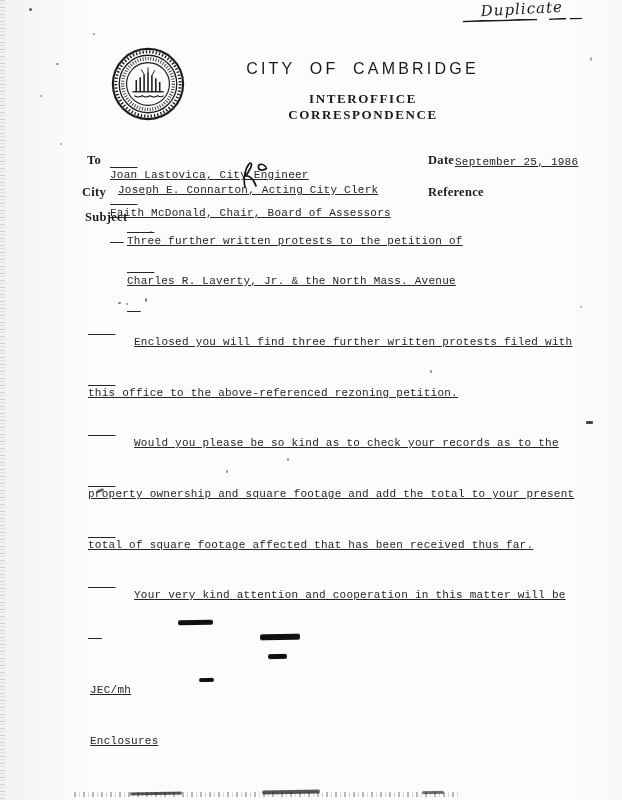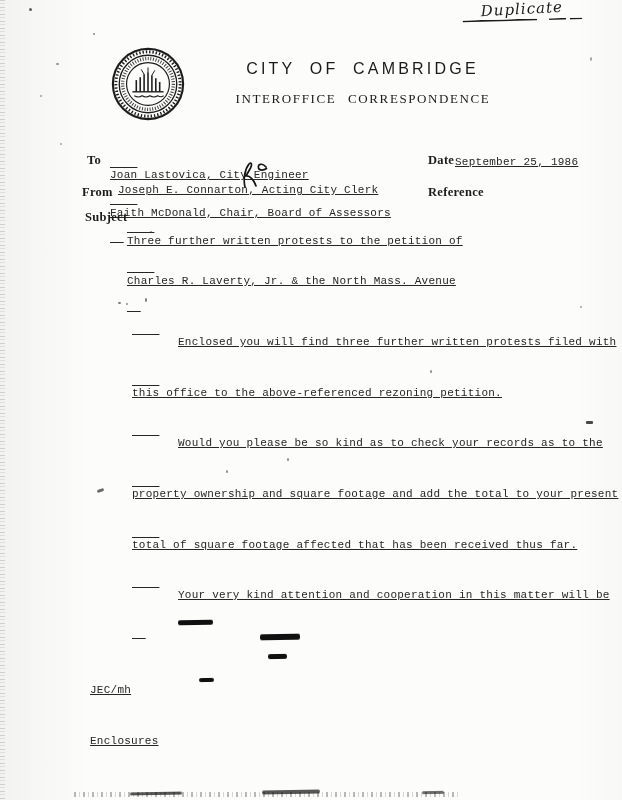--- a/index.html
+++ b/index.html
@@ -63,40 +63,40 @@
     position: absolute; left: 240px; top: 60px; width: 245px;
     text-align: center;
     font-family: "Liberation Sans", "DejaVu Sans", sans-serif;
     font-weight: 400; font-size: 16px;
     letter-spacing: 3.2px; word-spacing: 7px; color: #1a1a1a;
   }
   .doc-type {
     position: absolute; left: 233px; top: 91px; width: 260px;
     text-align: center;
     font-family: "Liberation Serif", "DejaVu Serif", serif;
-    font-weight: 400; font-size: 13px;
+    font-weight: 700; font-size: 13px;
     letter-spacing: 1.6px; word-spacing: 7px; color: #1a1a1a;
   }
 
   
   .flabel {
     position: absolute;
     font-family: "Liberation Serif", "DejaVu Serif", serif;
     font-weight: 700; font-size: 12.5px; color: #1c1c1c;
     letter-spacing: 0.3px;
   }
   .mono { font-size: 11px; letter-spacing: 0.25px; white-space: pre; color: #262626; text-decoration: underline; }
   .to-lines   { left: 110px; top: 144px; line-height: 12.5px; }
   .subj-lines { left: 127px; top: 209px; line-height: 13.2px; }
 
   
   .hand-initials { position: absolute; left: 241px; top: 161px; width: 30px; height: 28px; }
 
   
-  .body-block { position: absolute; left: 88px; top: 312px; width: 490px; margin-left: 44px; }
+  .body-block { position: absolute; left: 88px; top: 312px; width: 490px; }
   .bline { height: 26.65px; }
   .bline.indent { padding-left: 46px; }
 
   
   .typist     { left: 90px; top: 684px; }
   .enclosures { left: 90px; top: 707px; margin-top: 28px; }
 </style>
 </head>
 <body>
 
@@ -163,21 +163,21 @@
 
   <div class="flabel" style="left:87px; top:153px;">To</div>
   <div class="abs mono to-lines">
     <div>Joan Lastovica, City Engineer</div>
     <div>Faith McDonald, Chair, Board of Assessors</div>
   </div>
 
   <div class="flabel" style="left:428px; top:153px;">Date</div>
   <div class="abs mono" style="left:455px; top:156px;">September 25, 1986</div>
 
-  <div class="flabel" style="left:82px; top:185px;">From</div>
+  <div class="flabel" style="left:82px; top:185px;">City</div>
   <div class="abs mono" style="left:118px; top:184px;">Joseph E. Connarton, Acting City Clerk</div>
   <div class="hand-initials">
     <svg viewBox="0 0 30 28" width="30" height="28">
       <g stroke="#151515" stroke-width="1.7" fill="none" stroke-linecap="round">
         <path d="M4,26 C2,18 4,8 8,3 C10,0.5 11.5,3 9.5,7 L5,15 C9,14.5 13,19 15,25"></path>
         <path d="M25,6 C21,1.5 16.5,3 17.5,7 C18.3,10 23,9.5 25.5,7.5"></path>
       </g>
     </svg>
   </div>
 

